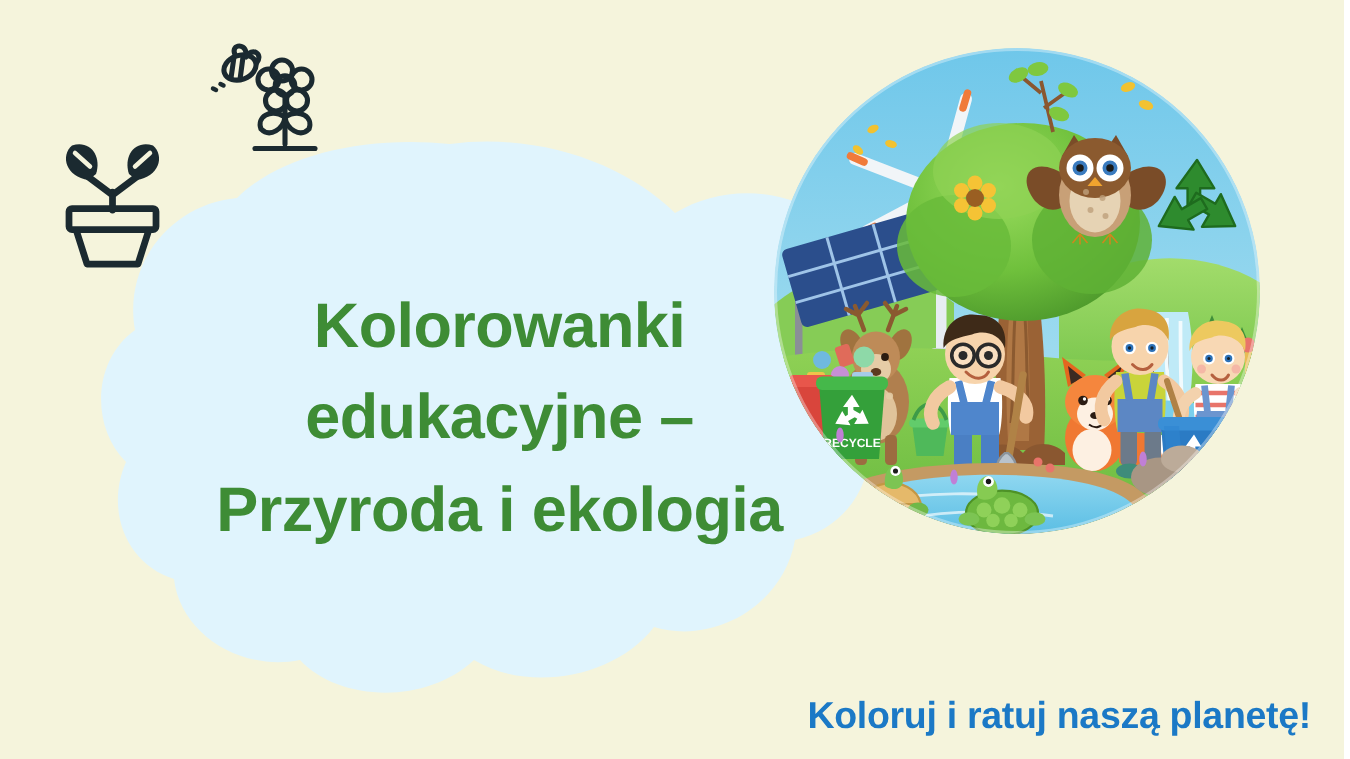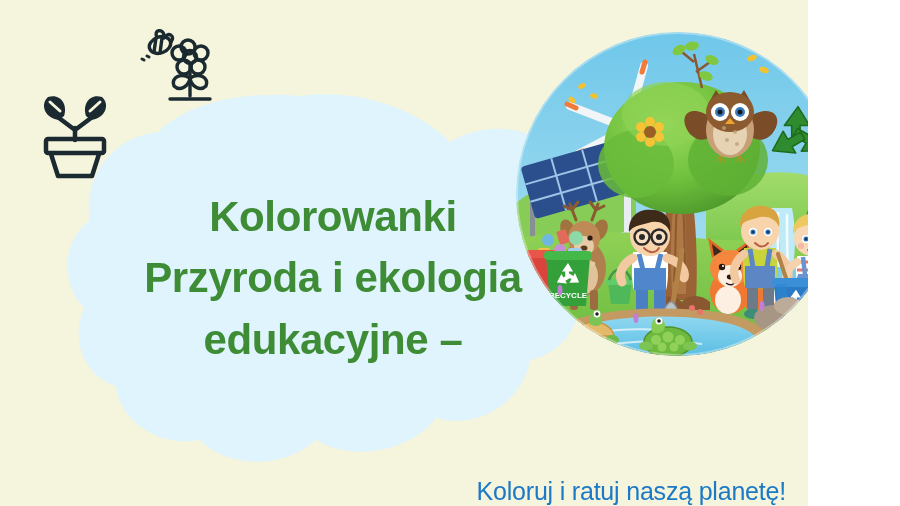--- a/index.html
+++ b/index.html
@@ -2,21 +2,21 @@
 <html><head>
 <meta charset="utf-8">
 <style>
   html, body {
     margin: 0;
     padding: 0;
     background: #ffffff;
   }
   #canvas {
     position: relative;
-    width: 808px;
+    width: 896px;
     height: 506px;
     overflow: hidden;
     background: #F5F4DC;
     font-family: "Liberation Sans", sans-serif;
   }
 
   
   #cloud-blob {
     position: absolute;
     left: 0; top: 0;
@@ -41,24 +41,24 @@
     font-weight: bold;
     line-height: 1.46;
     letter-spacing: -0.4px;
   }
   #headline .hl-line { display: block; white-space: nowrap; }
 
   
   #tagline {
     position: absolute;
     right: 22px;
-    bottom: 0;
+    bottom: 14px;
     color: #1B79C6;
     font-size: 25px;
-    font-weight: normal;
+    font-weight: bold;
     letter-spacing: -0.2px;
     white-space: nowrap;
   }
 
   
   #illustration-circle {
     position: absolute;
     left: 516px;
     top: 32px;
     width: 324px;
@@ -130,22 +130,22 @@
 
       <path d="M52 50 C42 44, 33 50, 36 58 C42 64, 51 58, 52 50 Z"></path>
       <path d="M52 50 C62 44, 71 50, 68 58 C62 64, 53 58, 52 50 Z"></path>
 
       <path d="M32 71 L72 71"></path>
     </g>
   </svg>
 
   <div id="headline">
     <span class="hl-line">Kolorowanki</span>
+    <span class="hl-line">edukacyjne –</span>
     <span class="hl-line">Przyroda i ekologia</span>
-    <span class="hl-line">edukacyjne –</span>
   </div>
 
   <div id="tagline">Koloruj i ratuj naszą planetę!</div>
 
   <div id="illustration-circle">
     <svg viewBox="0 0 324 324" width="324" height="324" xmlns="http://www.w3.org/2000/svg">
       <defs>
         <linearGradient id="skyGrad" x1="0" y1="0" x2="0" y2="1">
           <stop offset="0%" stop-color="#6FC7EA"></stop>
           <stop offset="100%" stop-color="#B8E6F2"></stop>

